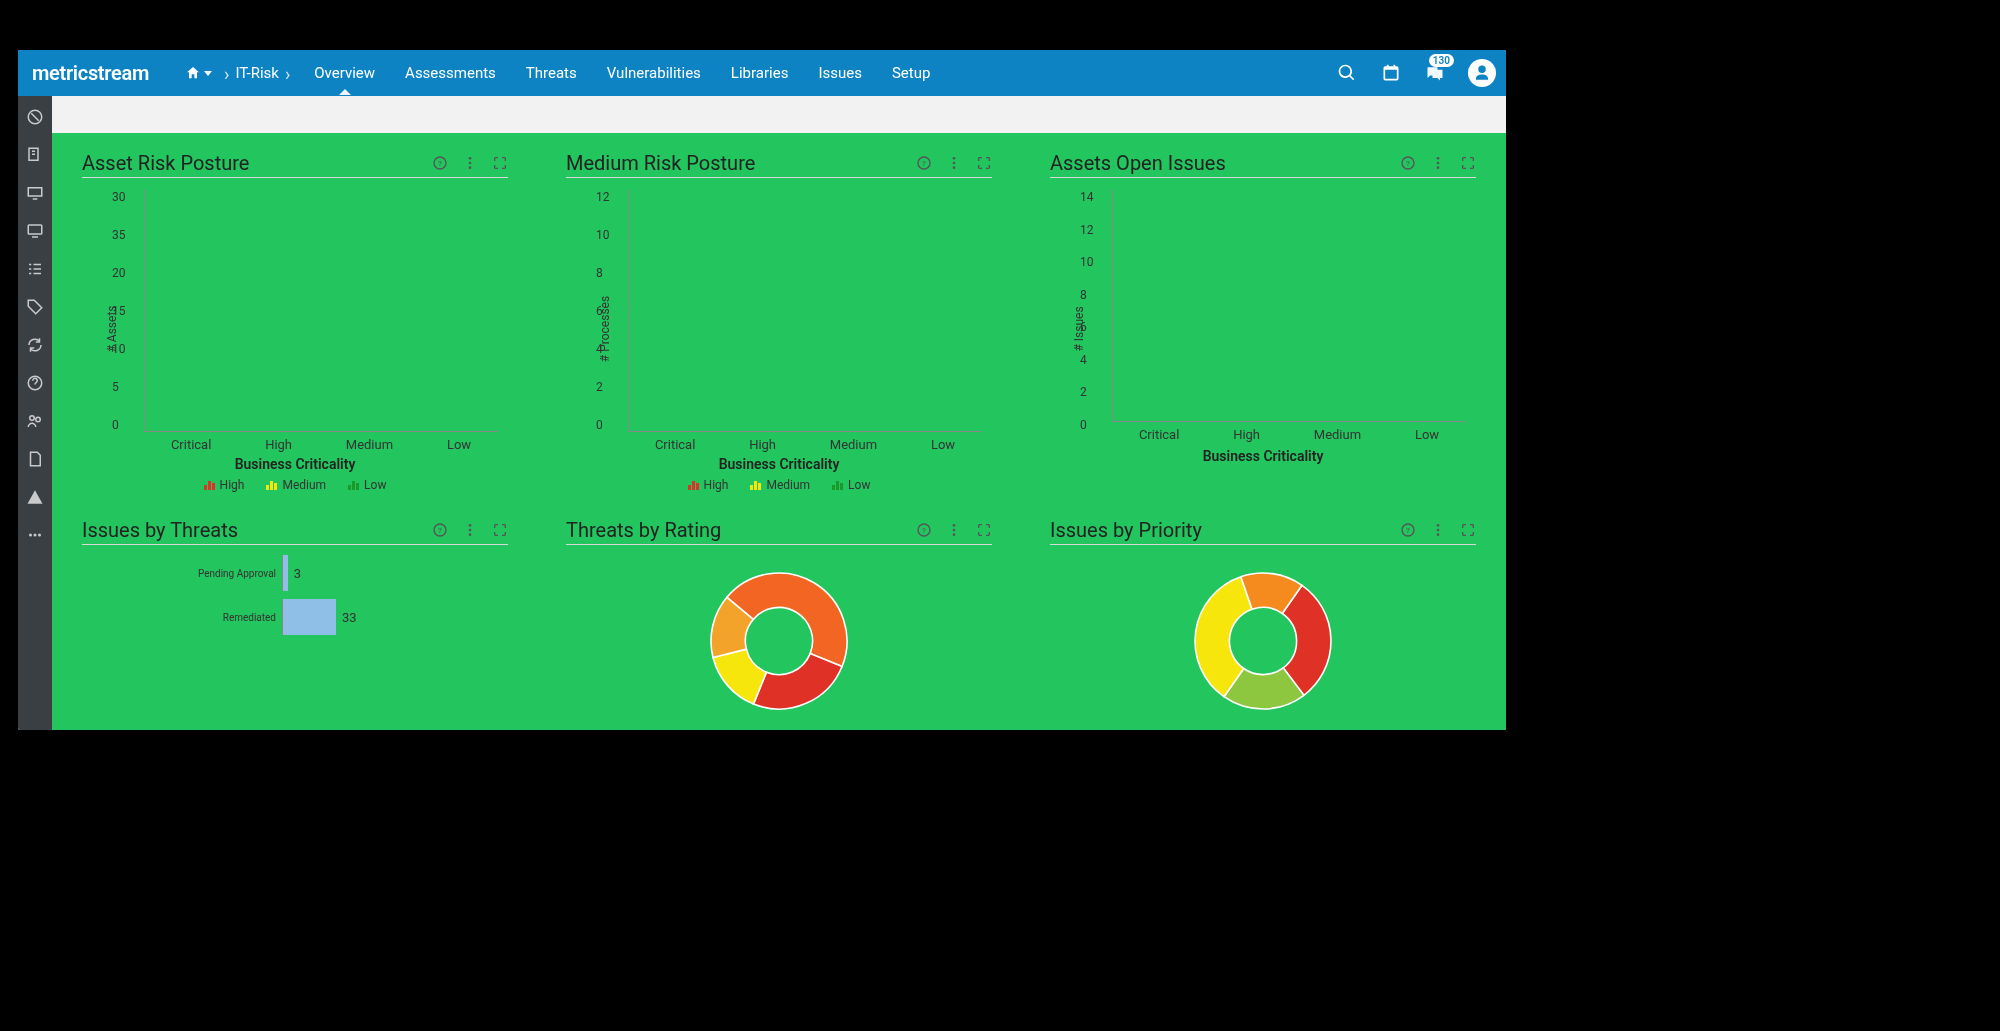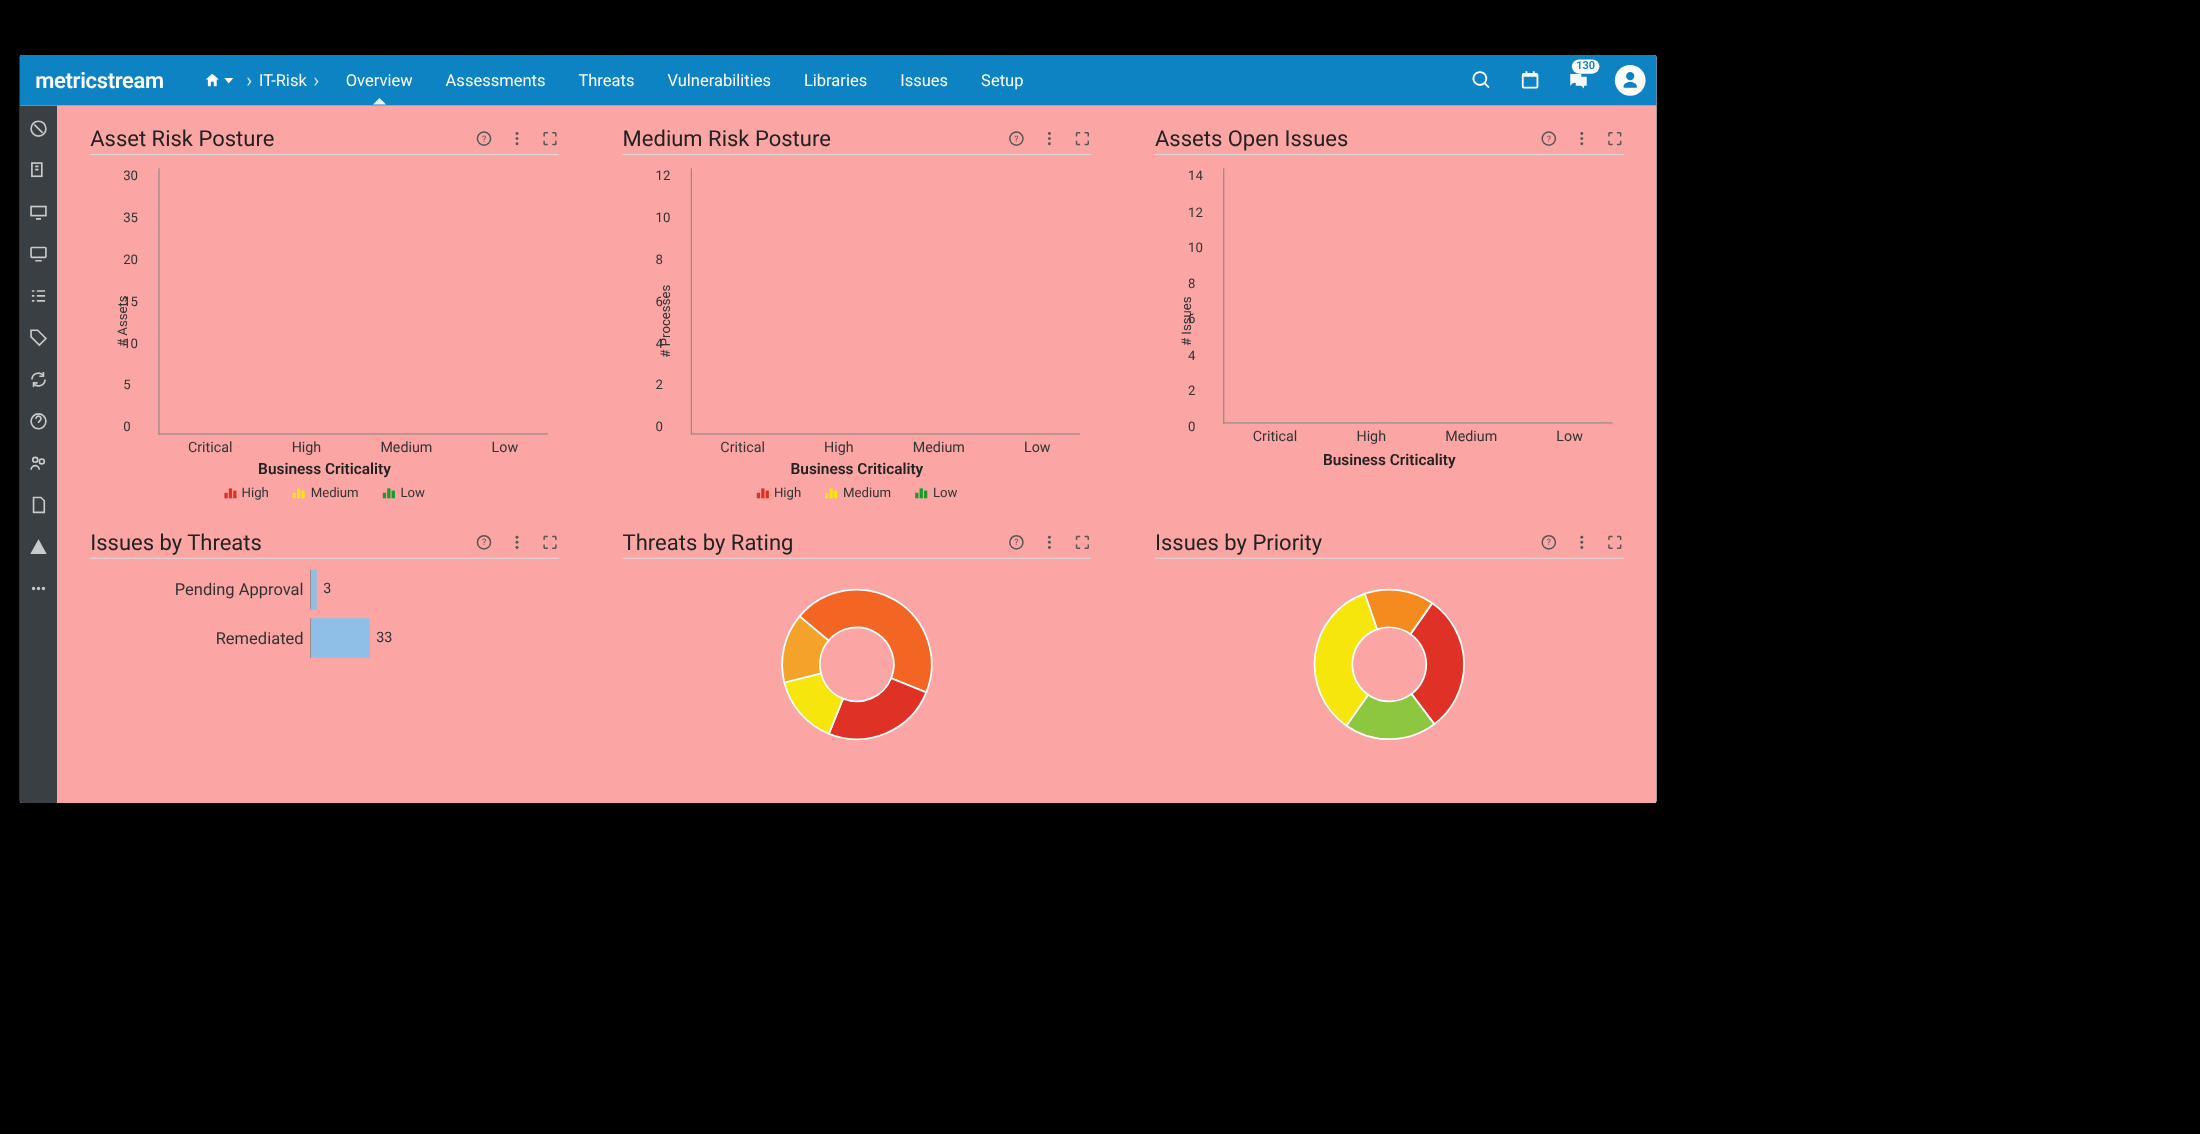--- a/index.html
+++ b/index.html
@@ -15,21 +15,21 @@
 .nav a.active::after { content:""; position:absolute; bottom:-1px; left:50%; transform:translateX(-50%); border-bottom:6px solid #f2f2f2; border-left:6px solid transparent; border-right:6px solid transparent;}
 .topbar-right { margin-left:auto; display:flex; align-items:center; gap:22px; }
 .icon-btn { width:22px; height:22px; display:flex; align-items:center; justify-content:center; cursor:pointer; fill:#fff; color:#fff;}
 .notif-wrap { position:relative; }
 .notif-badge { position:absolute; top:-8px; right:-8px; background:#fff; color:#0d83c4; font-size:10px; font-weight:600; border-radius:8px; padding:1px 4px;}
 .avatar { width:28px; height:28px; border-radius:50%; background:#fff; display:flex; align-items:center; justify-content:center;}
 .avatar svg { fill:#0d83c4; }
 .body-row { flex:1; display:flex; overflow:hidden;}
 .sidebar { width:34px; background:#3a3f44; display:flex; flex-direction:column; align-items:center; padding-top:12px; gap:20px; }
 .sidebar .sb { width:18px; height:18px; fill:#c8cacc; color:#c8cacc; cursor:pointer;}
-.main { flex:1; overflow:hidden; background:#fca5a5; padding:0 10px; }
+.main { flex:1; overflow:hidden; background:#22c55e; padding:0 10px;margin-top:37px; }
 .grid { display:grid; grid-template-columns: repeat(3,1fr); gap:0 18px; }
 .card { padding:18px 20px 8px 20px; }
 .card-head { display:flex; align-items:center; border-bottom:1px solid #d9d9d9; padding-bottom:2px; margin-bottom:6px;}
 .card-title { font-size:20px; color:#222; }
 .card-actions { margin-left:auto; display:flex; gap:14px; align-items:center; }
 .ca { width:16px; height:16px; cursor:pointer; color:#555; fill:#555;}
 .chart { position:relative; height:290px; }
 .axis-y { position:absolute; left:30px; top:6px; bottom:42px; width:30px; display:flex; flex-direction:column; justify-content:space-between; text-align:left; font-size:12px; color:#333;}
 .ylabel { position:absolute; left:6px; top:50%; transform:translateY(-50%) rotate(-90deg); font-size:12px; color:#333; transform-origin:center; white-space:nowrap;}
 .plot { position:absolute; left:62px; right:10px; top:6px; bottom:42px; border-left:1px solid #888; border-bottom:1px solid #888;}
@@ -38,21 +38,21 @@
 .barcol.single { width:58px;}
 .seg { width:100%; }
 .xlabels { position:absolute; left:62px; right:10px; bottom:22px; display:flex; justify-content:space-around; font-size:13px; color:#333;}
 .xaxis-title { position:absolute; left:0; right:0; bottom:2px; text-align:center; font-weight:600; font-size:14px; color:#222;}
 .legend { display:flex; gap:22px; justify-content:center; font-size:12px; color:#333; margin-top:4px;}
 .legend .li { display:flex; align-items:center; gap:5px;}
 .legend-icon { width:11px; height:10px; display:inline-flex; align-items:flex-end; gap:1px;}
 .legend-icon span { width:3px; background:var(--c);}
 .row2 .chart { height:180px; }
 .hbar-row { display:flex; align-items:center; height:44px; }
-.hbar-label { width:200px; text-align:right; padding-right:6px; font-size:15px; color:#333;}
+.hbar-label { width:200px; text-align:right; padding-right:6px; font-size:10px; color:#333;}
 .hbar-track { flex:1; position:relative; height:36px; border-left:1px solid #888;}
 .hbar-fill { height:100%; background:#8fbfe7; position:relative;}
 .hbar-val-in { position:absolute; right:6px; top:50%; transform:translateY(-50%); font-size:13px; color:#333;}
 .hbar-val-out { position:absolute; left:100%; margin-left:6px; top:50%; transform:translateY(-50%); font-size:13px; color:#333;}
 .donut-wrap { display:flex; justify-content:center; padding-top:10px;}
 .nav-bc { display:flex; align-items:center; gap:2px;}
 .nav-bc a { color:#fff; text-decoration:none; cursor:pointer;}
 svg.dots circle { fill:#555;}
 </style>
 </head>

